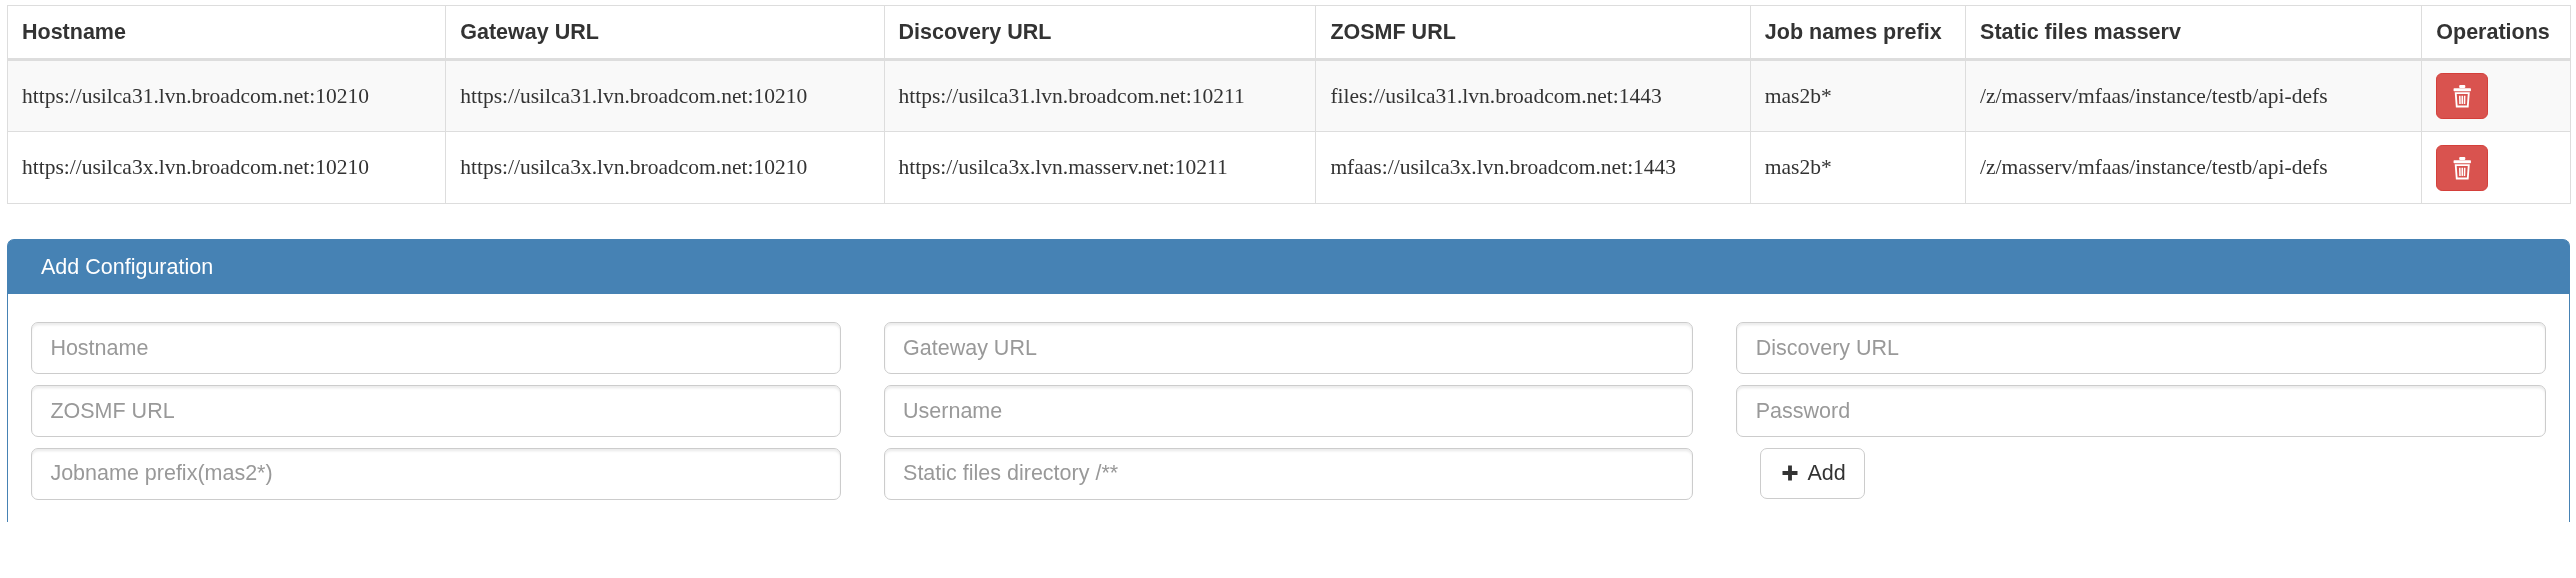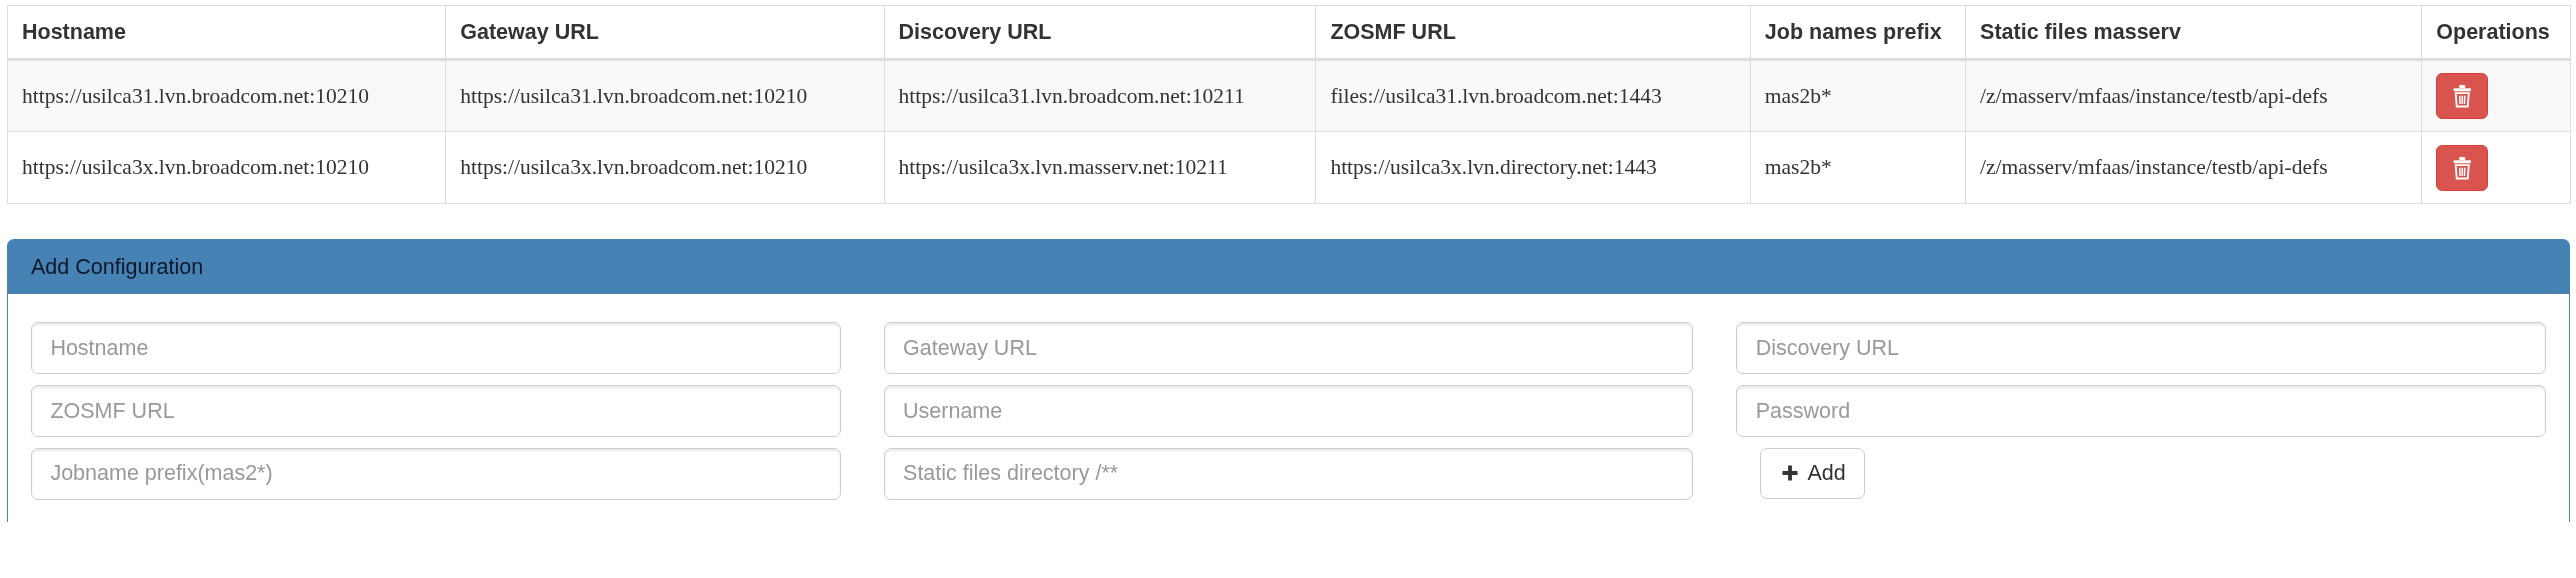--- a/index.html
+++ b/index.html
@@ -61,25 +61,25 @@
   
   .panel{
     margin:35px 6.1px 0 7px;
     width:2563px;
     border:1.5px solid var(--blue);
     border-radius:7px;
     background:#fff;
   }
   .panel-heading{
     background:var(--blue);
-    color:#0f172a;
+    color:#ffffff;
     font-size:21.5px;
     height:54px;
     display:flex;align-items:center;
-    padding:0 23px;
+    padding:0 33px;
     border-radius:4.6px 4.6px 0 0;
   }
   .panel-body{
     padding:28px 23px 31px 23px;
   }
   .form-grid{
     display:grid;
     grid-template-columns:repeat(3, 1fr);
     column-gap:43px;
     row-gap:10.7px;
@@ -162,21 +162,21 @@
                 <line x1="14.4" y1="11.5" x2="14.2" y2="19.5" stroke="#fff" stroke-width="1.5"></line>
               </svg>
             </span>
           </button>
         </td>
       </tr>
       <tr>
         <td>https://usilca3x.lvn.broadcom.net:10210</td>
         <td>https://usilca3x.lvn.broadcom.net:10210</td>
         <td>https://usilca3x.lvn.masserv.net:10211</td>
-        <td>https://usilca3x.lvn.directory.net:1443</td>
+        <td>mfaas://usilca3x.lvn.broadcom.net:1443</td>
         <td>mas2b*</td>
         <td>/z/masserv/mfaas/instance/testb/api-defs</td>
         <td>
           <button class="btn-delete" type="button">
             <span>
               <svg width="24.5" height="24.5" viewBox="0 0 24 24">
                 <rect x="9" y="1" width="6" height="3" rx="1" fill="#fff"></rect>
                 <rect x="3.5" y="4.2" width="17" height="2.8" rx="0.6" fill="#fff"></rect>
                 <path d="M5.6 9 h12.8 l-1 13 h-10.8 z" fill="none" stroke="#fff" stroke-width="1.8"></path>
                 <line x1="9.6" y1="11.5" x2="9.8" y2="19.5" stroke="#fff" stroke-width="1.5"></line>

